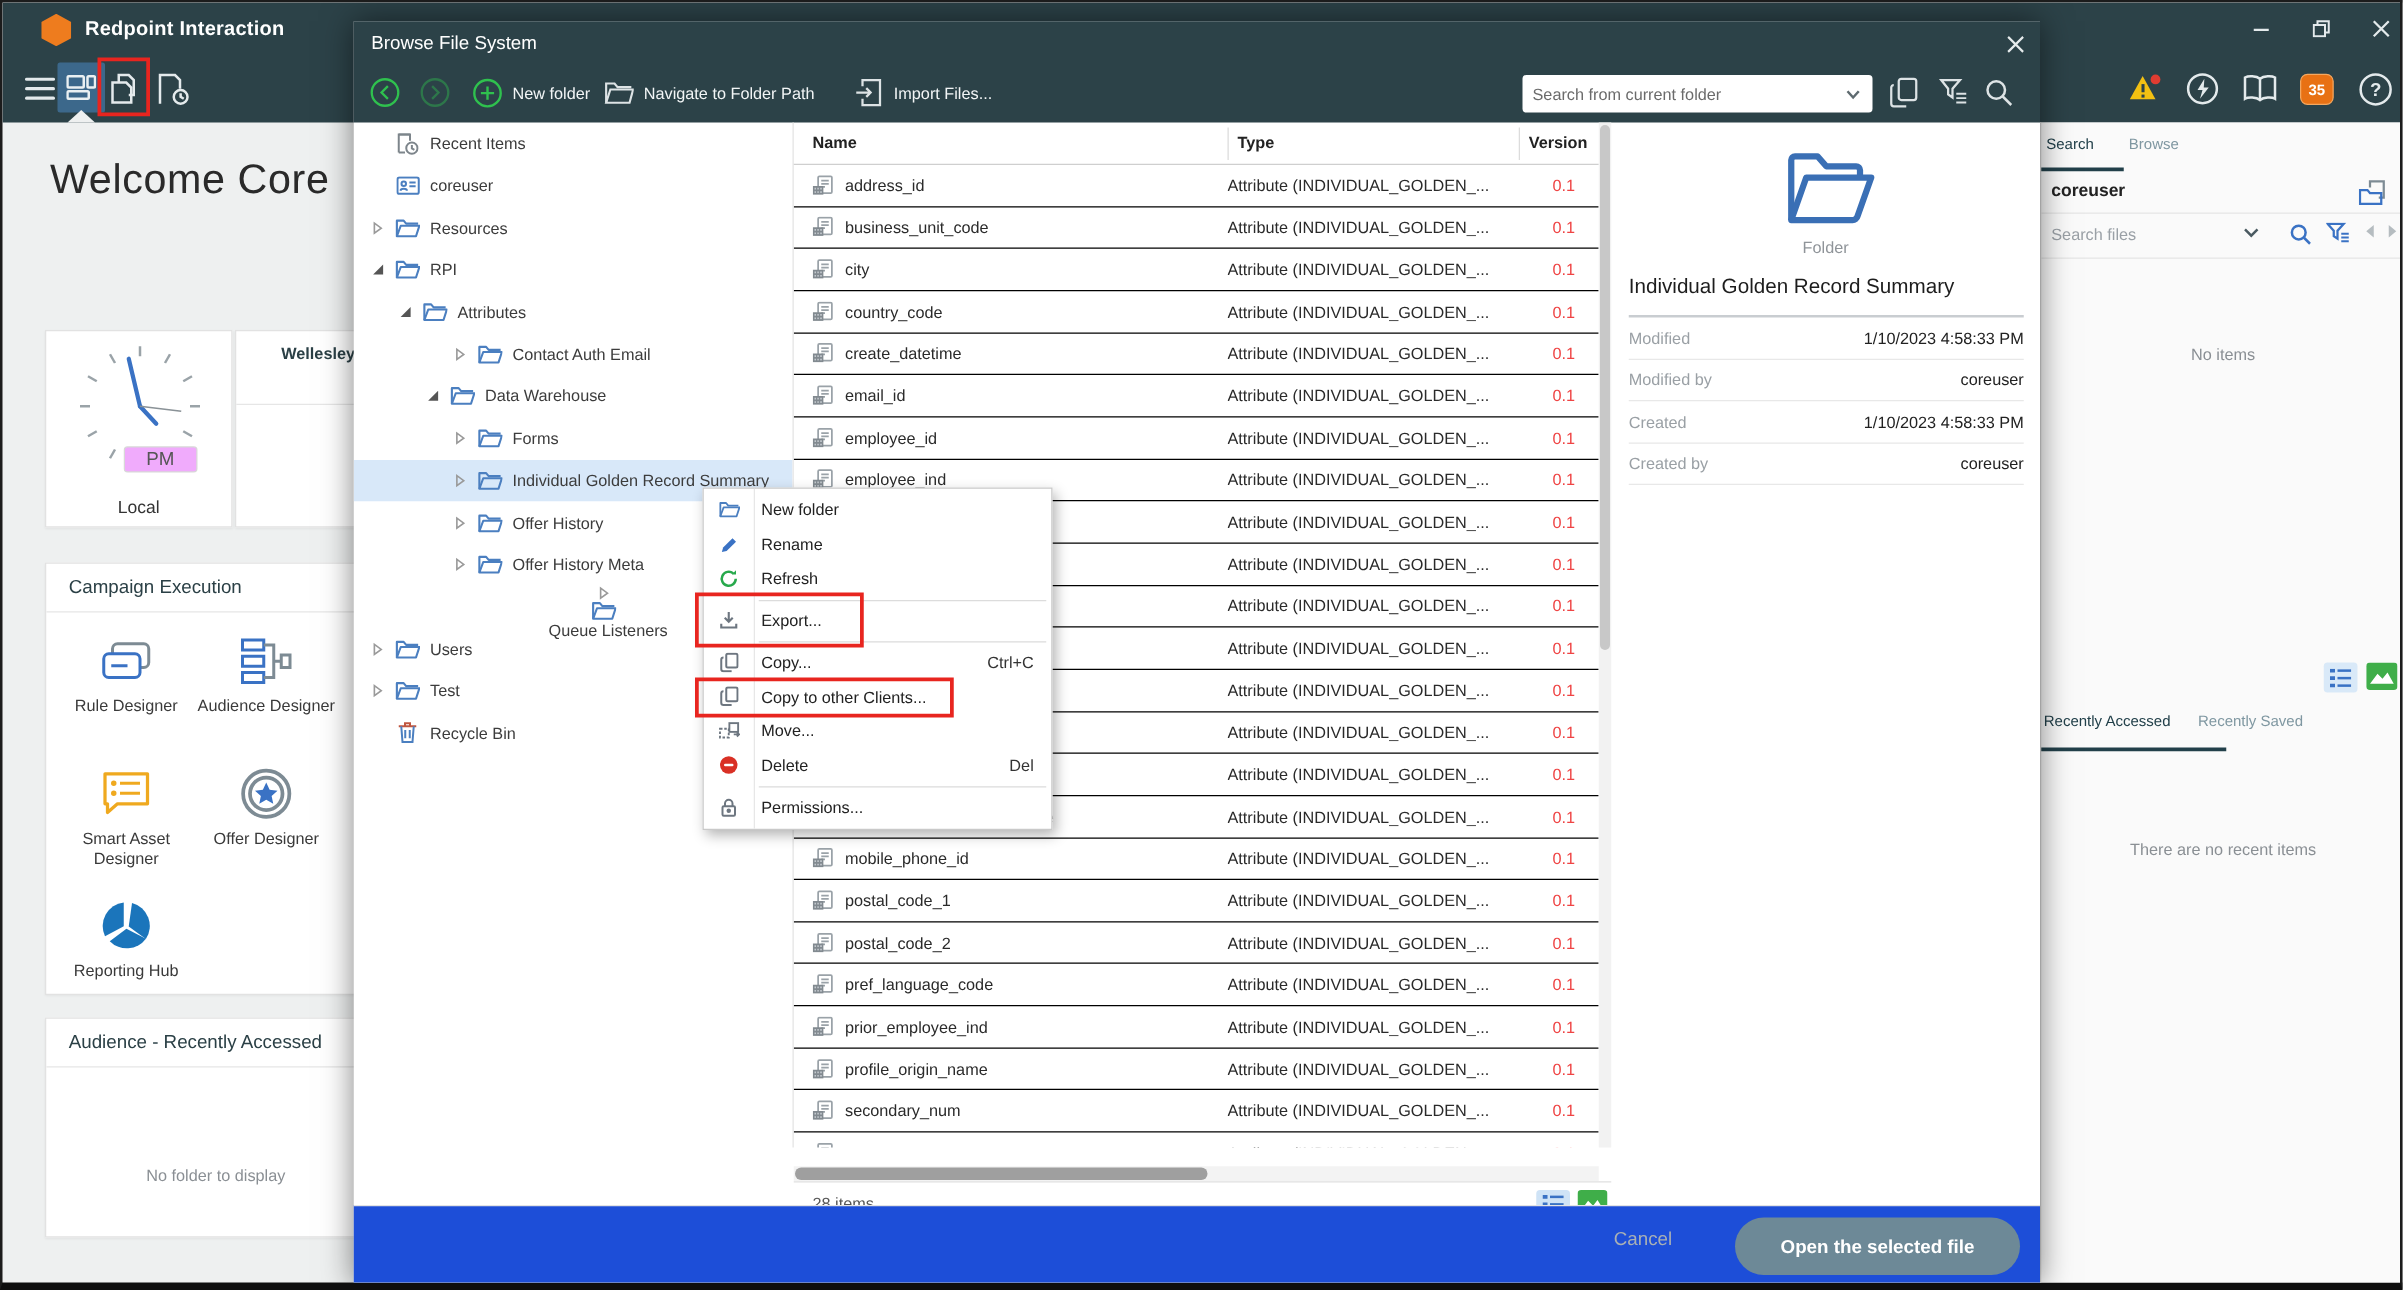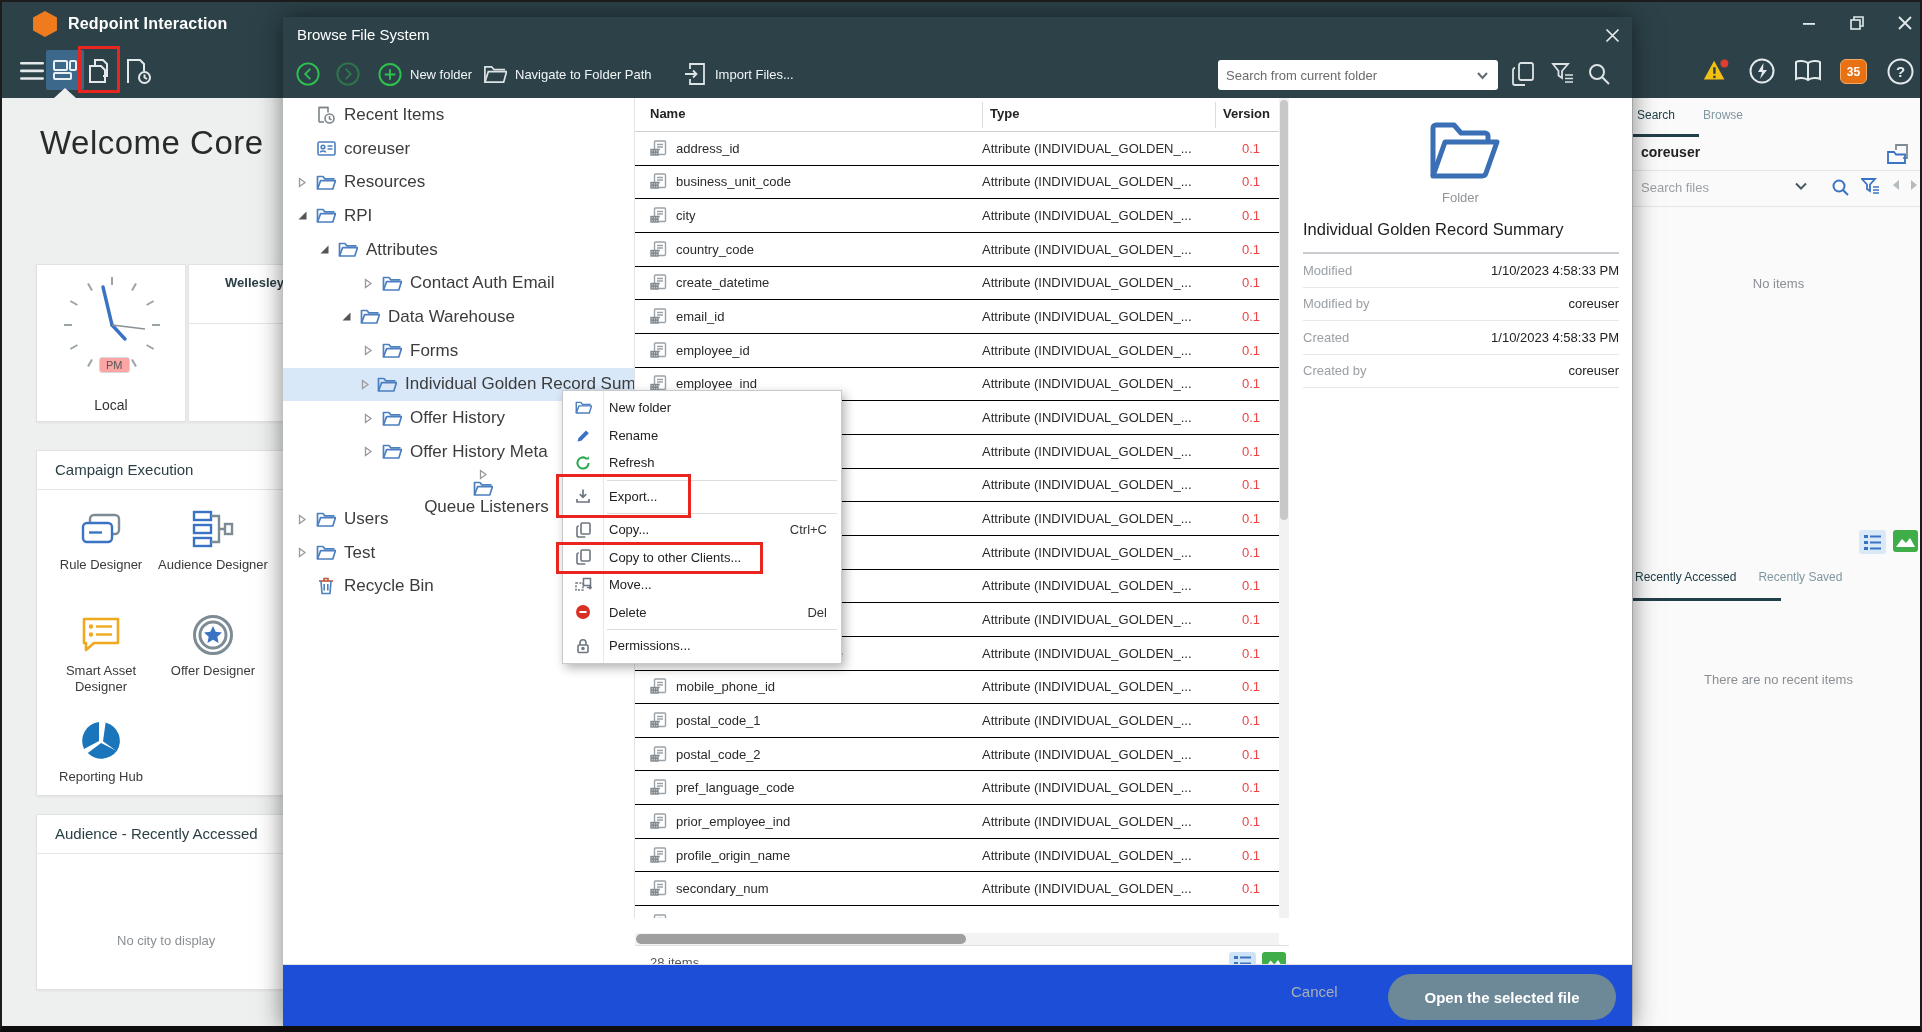--- a/index.html
+++ b/index.html
@@ -26,22 +26,22 @@
                border:1.5px solid #f4a75f;}
 
   
   #welcome{position:absolute;left:38px;top:122px;font-size:33px;font-weight:400;color:#2a2a2a;letter-spacing:.5px;}
   .card{position:absolute;background:#fff;border:1px solid #e2e2e2;box-shadow:0 1px 2px rgba(0,0,0,.06);}
   #clock-card{left:34px;top:262px;width:150px;height:158px;}
   #weather-card{left:186px;top:262px;width:110px;height:158px;}
   #weather-loc{position:absolute;left:36px;top:10px;font-size:13px;font-weight:700;color:#2b4046;white-space:nowrap;}
   #weather-div{position:absolute;left:0;top:58px;width:100%;border-top:1px solid #e6e6e6;}
   #clock-label{position:absolute;left:0;bottom:8px;width:100%;text-align:center;font-size:14px;color:#333;}
-  #pm-chip{position:absolute;left:62px;top:92px;background:#fca5a5;border:1px solid #d8d8d8;border-radius:3px;
-           font-size:11px;color:#555;padding:1px 6px;}
+  #pm-chip{position:absolute;left:62px;top:92px;background:#f0abfc;border:1px solid #d8d8d8;border-radius:3px;
+           font-size:15px;color:#555;padding:1px 17px;}
   #campaign-card{left:34px;top:448px;width:260px;height:346px;overflow:hidden;}
   .card-head{position:absolute;left:18px;top:10px;font-size:15px;color:#2b4046;}
   .card-head-div{position:absolute;left:0;top:38px;width:100%;border-top:1px solid #e6e6e6;}
   #campaign-tiles{position:absolute;left:8px;top:48px;width:244px;display:flex;flex-wrap:wrap;}
   .tile{width:112px;height:106px;display:flex;flex-direction:column;align-items:center;padding-top:8px;}
   .tile-ic{width:44px;height:44px;display:flex;align-items:center;justify-content:center;}
   .tile-label{margin-top:6px;font-size:13px;color:#3a3a3a;text-align:center;line-height:1.25;}
   #audience-card{left:34px;top:812px;width:260px;height:176px;overflow:hidden;}
   #audience-empty{position:absolute;left:80px;top:118px;font-size:13px;color:#8a8f94;white-space:nowrap;}
 
@@ -71,21 +71,21 @@
   #dlg-title{position:absolute;left:14px;top:9px;color:#fff;font-size:15px;}
   #dlg-close{position:absolute;left:1318px;top:7px;color:#e6ebec;font-size:17px;width:22px;height:22px;
              display:flex;align-items:center;justify-content:center;}
   .tb-item{position:absolute;top:45px;display:flex;align-items:center;gap:8px;color:#f2f5f6;font-size:13px;}
   .tb-ic{width:24px;height:24px;display:flex;align-items:center;justify-content:center;}
   #dlg-search{position:absolute;left:935px;top:43px;width:280px;height:30px;background:#fff;border-radius:3px;
               display:flex;align-items:center;padding:0 8px;}
   #dlg-search span{flex:1;font-size:13px;color:#6b6b6b;}
   
   #tree{position:absolute;left:0;top:81px;width:352px;height:820px;overflow:hidden;border-right:1px solid #e4e4e4;}
-  .tree-row{position:relative;height:33.7px;display:flex;align-items:center;font-size:17px;color:#3c3c3c;white-space:nowrap;}
+  .tree-row{position:relative;height:33.7px;display:flex;align-items:center;font-size:13px;color:#3c3c3c;white-space:nowrap;}
   .tree-row.sel{background:#d8e8f9;}
   .tw{display:inline-flex;align-items:center;justify-content:center;}
   .exp{width:14px;height:14px;margin-right:7px;}
   .ti{width:20px;height:17px;margin-right:8px;}
   
   #tbl{position:absolute;left:352px;top:81px;width:654px;height:881px;}
   #tbl-header{position:absolute;left:0;top:0;width:644px;height:34px;border-bottom:1px solid #cfcfcf;font-weight:700;font-size:13px;color:#222;}
   #tbl-header .hdiv{position:absolute;top:4px;height:26px;border-left:1px solid #dcdcdc;}
   #tbl-rows{position:absolute;left:0;top:34px;width:644px;height:786px;overflow:hidden;}
   .trow{position:relative;width:100%;height:33.66px;border-bottom:1px solid #000000;display:flex;align-items:center;}
@@ -315,21 +315,21 @@
             </svg>
           </span>
           <span class="tile-label">Reporting Hub</span>
         </div>
       </div>
   </div>
 
   <div class="card" id="audience-card">
     <div class="card-head">Audience - Recently Accessed</div>
     <div class="card-head-div"></div>
-    <div id="audience-empty">No city to display</div>
+    <div id="audience-empty">No folder to display</div>
   </div>
 
   <div id="right-rail">
     <div id="rtabs">
       <span class="rtab active">Search</span>
       <span class="rtab">Browse</span>
     </div>
     <div id="rtab-underline"></div>
     <div id="r-user">coreuser</div>
     <div id="r-user-ic">

